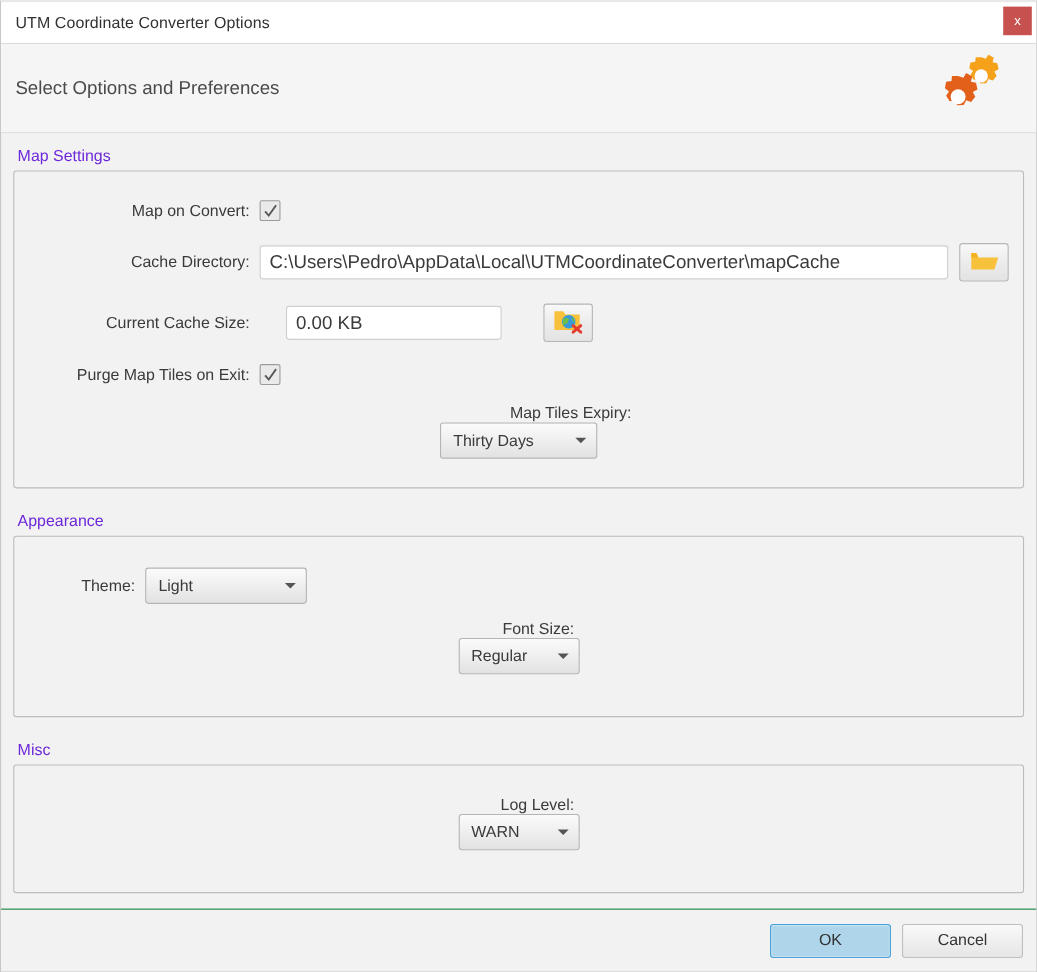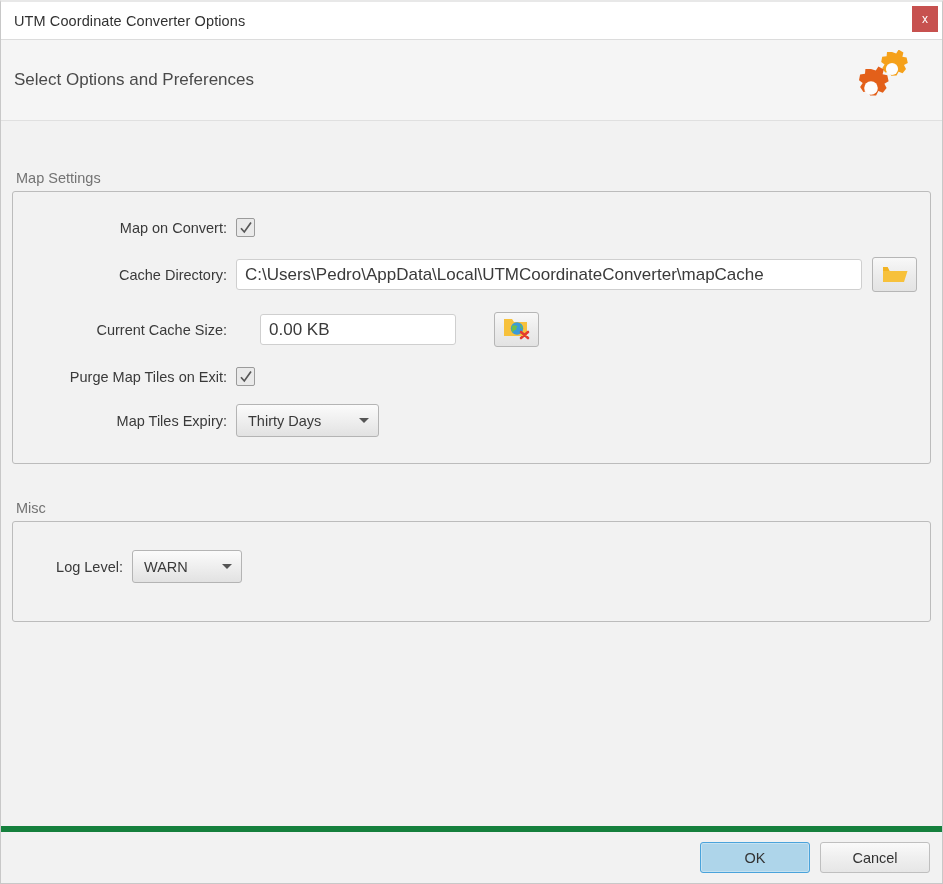--- a/index.html
+++ b/index.html
@@ -91,38 +91,37 @@
     padding: 13px 11px 0 11px;
     box-sizing: border-box;
     overflow: hidden;
   }
 
   .groupbox {
     margin-bottom: 22px;
   }
   .groupbox-title {
     font-size: 14.5px;
-    color: #737373;
+    color: #6d28d9;
     padding-left: 4px;
     margin-bottom: 5px;
-    margin-top: 36px;
   }
   .groupbox-body {
     border: 1px solid #bcbcbc;
     border-radius: 3px;
     background: transparent;
     box-sizing: border-box;
   }
 
   .row {
     display: flex;
     align-items: center;
     margin-bottom: 12px;
   }
-  .row:last-child { margin-bottom: 0; }
+  .row:last-child { margin-bottom: 0; flex-direction: column; }
 
   .label {
     text-align: right;
     font-size: 14.5px;
     color: #3a3a3a;
     padding-right: 9px;
     white-space: nowrap;
   }
 
   
@@ -193,21 +192,21 @@
     width: 0; height: 0;
     border-left: 5px solid transparent;
     border-right: 5px solid transparent;
     border-top: 5px solid #555;
   }
 
   
   .footer {
     height: 57px;
     min-height: 57px;
-    border-top: 6px solid #15803d;
+    border-top: 1px solid #15803d;
     display: flex;
     align-items: center;
     justify-content: flex-end;
     padding-right: 12px;
     box-sizing: border-box;
     background: #f2f2f2;
   }
   .btn {
     height: 31px;
     width: 110px;
@@ -315,20 +314,42 @@
           <div class="label" style="width:214px;">Map Tiles Expiry:</div>
           <div class="combobox" style="width:143px;">
             <span class="cb-text">Thirty Days</span>
             <span class="cb-arrow"></span>
           </div>
         </div>
 
       </div>
     </div>
 
+    <div class="groupbox">
+      <div class="groupbox-title">Appearance</div>
+      <div class="groupbox-body" style="padding:28px 0 38px 0;">
+
+        <div class="row">
+          <div class="label" style="width:110px;">Theme:</div>
+          <div class="combobox" style="width:147px;">
+            <span class="cb-text">Light</span>
+            <span class="cb-arrow"></span>
+          </div>
+        </div>
+
+        <div class="row" style="margin-top:15px;">
+          <div class="label" style="width:110px;">Font Size:</div>
+          <div class="combobox" style="width:110px;">
+            <span class="cb-text">Regular</span>
+            <span class="cb-arrow"></span>
+          </div>
+        </div>
+
+      </div>
+    </div>
 
     <div class="groupbox">
       <div class="groupbox-title">Misc</div>
       <div class="groupbox-body" style="padding:28px 0 38px 0;">
 
         <div class="row">
           <div class="label" style="width:110px;">Log Level:</div>
           <div class="combobox" style="width:110px;">
             <span class="cb-text">WARN</span>
             <span class="cb-arrow"></span>

